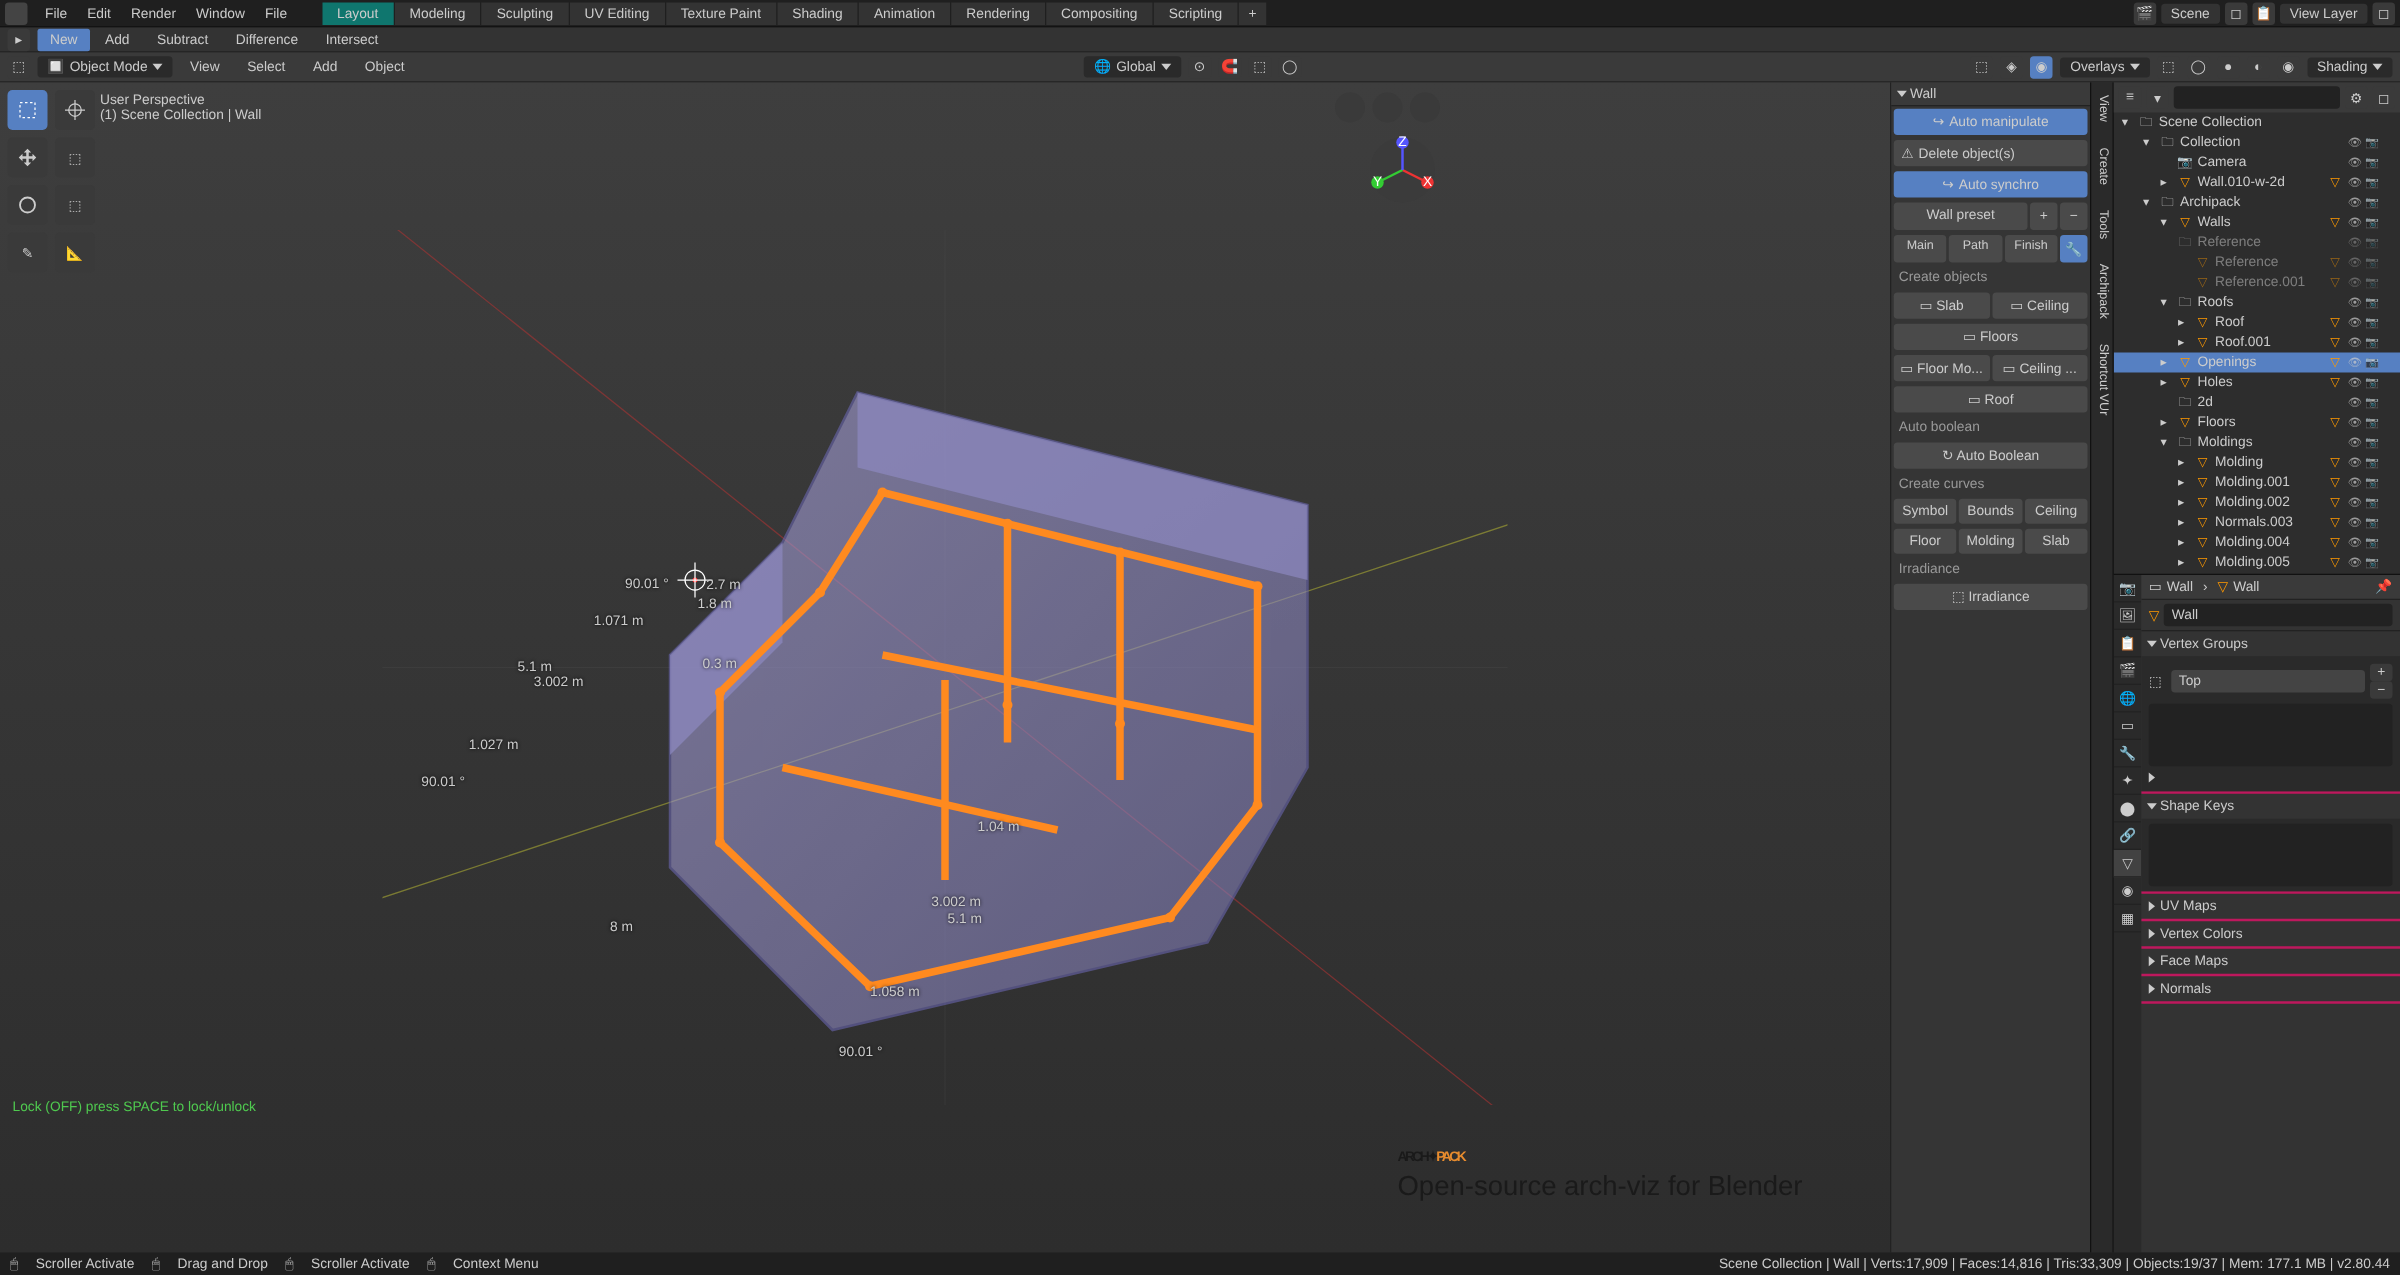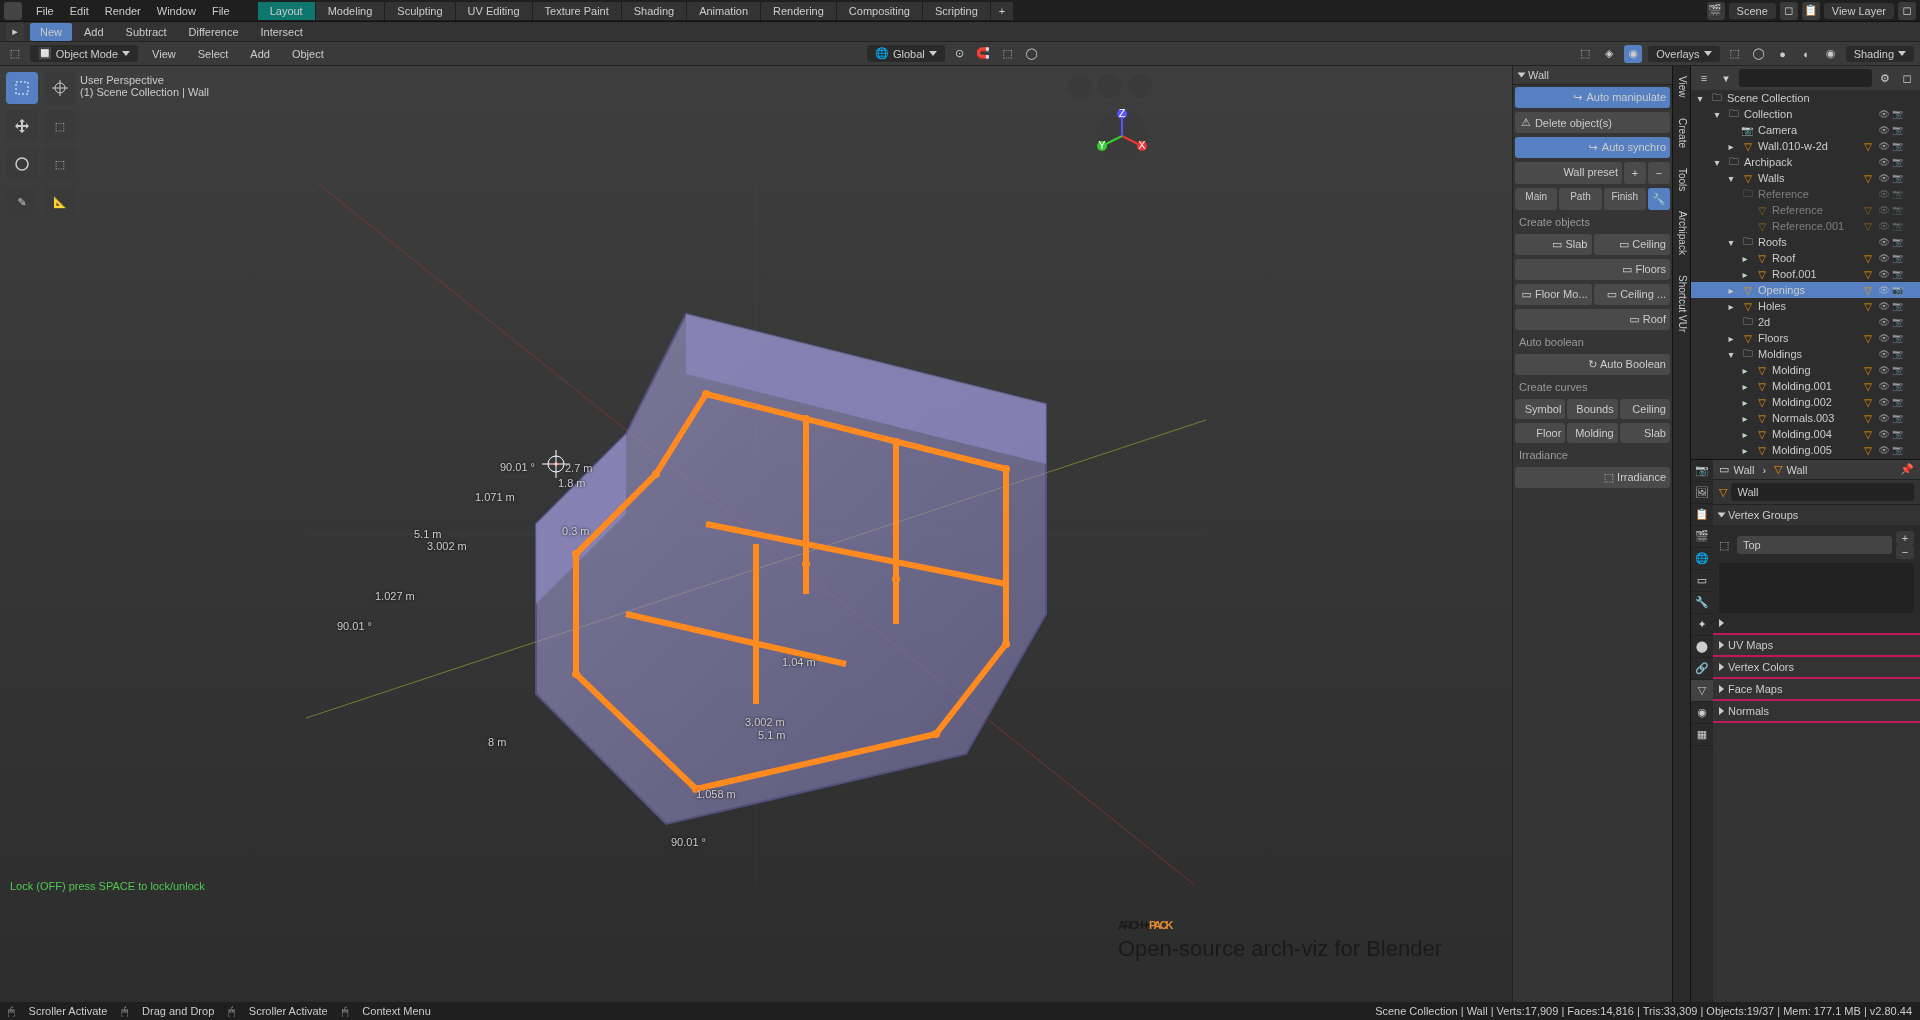--- a/index.html
+++ b/index.html
@@ -37,21 +37,21 @@
 .watermark{position:absolute;right:70px;bottom:40px;z-index:6}
 .watermark .title{font-size:56px;font-weight:bold;letter-spacing:-2px}
 .watermark .title .dark{color:#1a1a1a}
 .watermark .title .orange{color:#e88c2e}
 .watermark .sub{font-size:22px;color:#1a1a1a;margin-top:-6px}
 
 .floor{position:absolute;left:50%;top:50%;transform:translate(-50%,-50%)}
 
 .sidepanel{width:160px;background:#353535;border-left:1px solid #222;display:flex;flex-direction:column;font-size:11px}
 .sp-header{background:#3a3a3a;padding:3px 6px;display:flex;align-items:center;gap:4px;border-bottom:1px solid #222}
-.sp-btn{background:#4a4a4a;padding:4px;margin:2px;border-radius:3px;text-align:right;cursor:pointer;font-size:11px}
+.sp-btn{background:#4a4a4a;padding:4px;margin:2px;border-radius:3px;text-align:center;cursor:pointer;font-size:11px}
 .sp-btn.blue{background:#5680c2}
 .sp-btn.danger{background:#4a4a4a;display:flex;align-items:center;gap:4px;padding:4px 6px}
 .sp-row{display:flex;gap:2px;margin:2px}
 .sp-row .sp-btn{flex:1;margin:0}
 .sp-section{padding:4px 6px;color:#999;font-size:11px}
 .sp-tabs{display:flex;gap:2px;margin:2px}
 .sp-tab{flex:1;padding:3px;text-align:center;background:#4a4a4a;border-radius:3px;cursor:pointer;font-size:10px}
 .sp-icon-btn{width:22px;height:22px;background:#4a4a4a;border-radius:3px;display:flex;align-items:center;justify-content:center}
 
 .vtabs{width:18px;background:#2a2a2a;display:flex;flex-direction:column;border-left:1px solid #111}
@@ -687,20 +687,29 @@
                 <div class="icon-btn" style="height:14px">+</div>
                 <div class="icon-btn" style="height:14px">−</div>
               </div>
             </div>
             <div style="height:50px;background:#222;border-radius:3px;margin-top:4px"></div>
             <div style="text-align:left;margin-top:4px"><span class="tri-r"></span></div>
           </div>
         </div>
         <div class="props-panel">
             <div class="props-panel-hdr">
+              <span class="tri-r" style="transform:rotate(90deg)"></span>
+              <span>Shape Keys</span>
+            </div>
+          <div class="props-panel-body">
+              <div style="height:50px;background:#222;border-radius:3px"></div>
+            </div>
+        </div>
+        <div class="props-panel">
+            <div class="props-panel-hdr">
               <span class="tri-r"></span>
               <span>UV Maps</span>
             </div>
           </div>
         <div class="props-panel">
             <div class="props-panel-hdr">
               <span class="tri-r"></span>
               <span>Vertex Colors</span>
             </div>
           </div>

